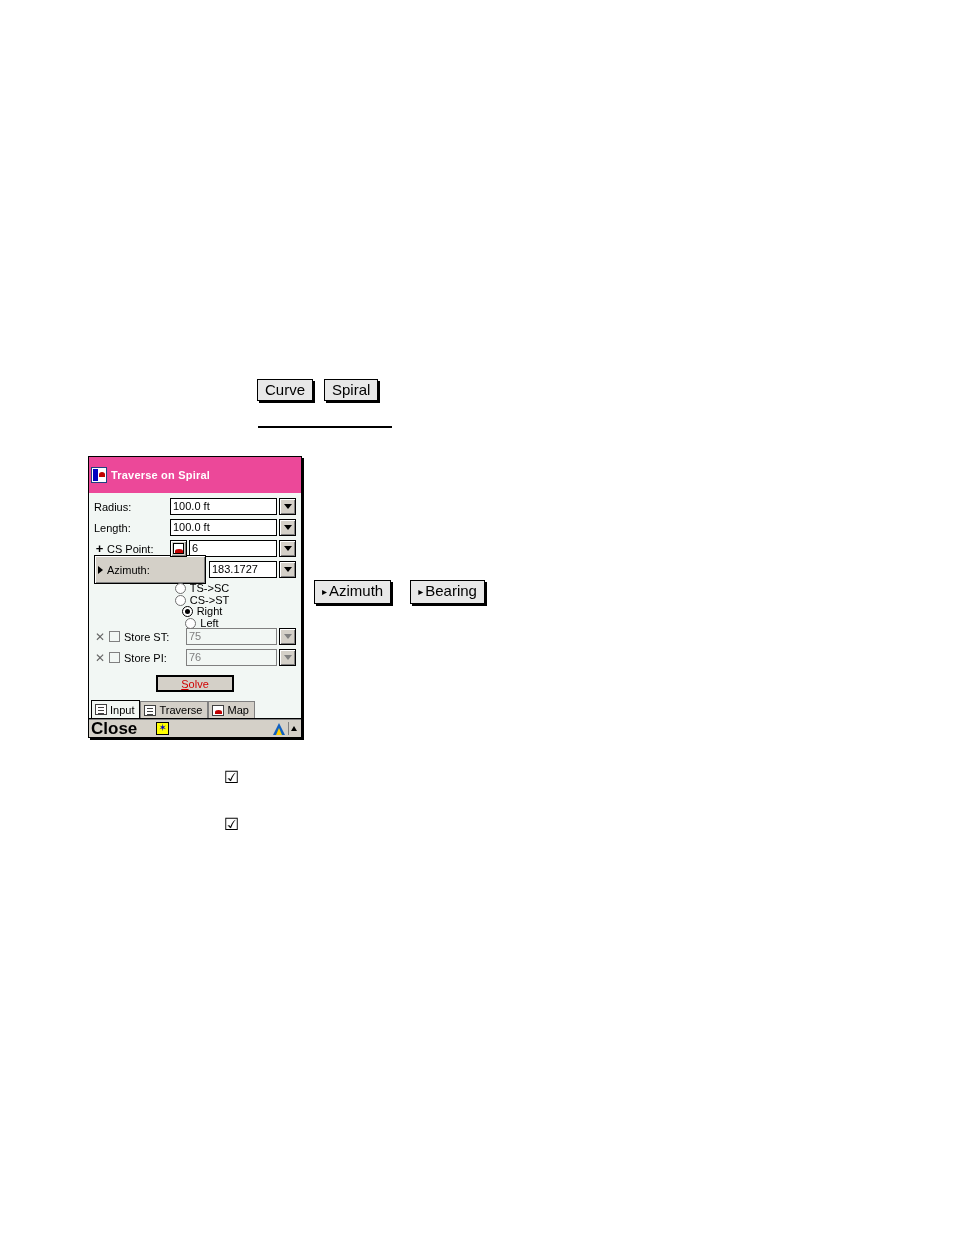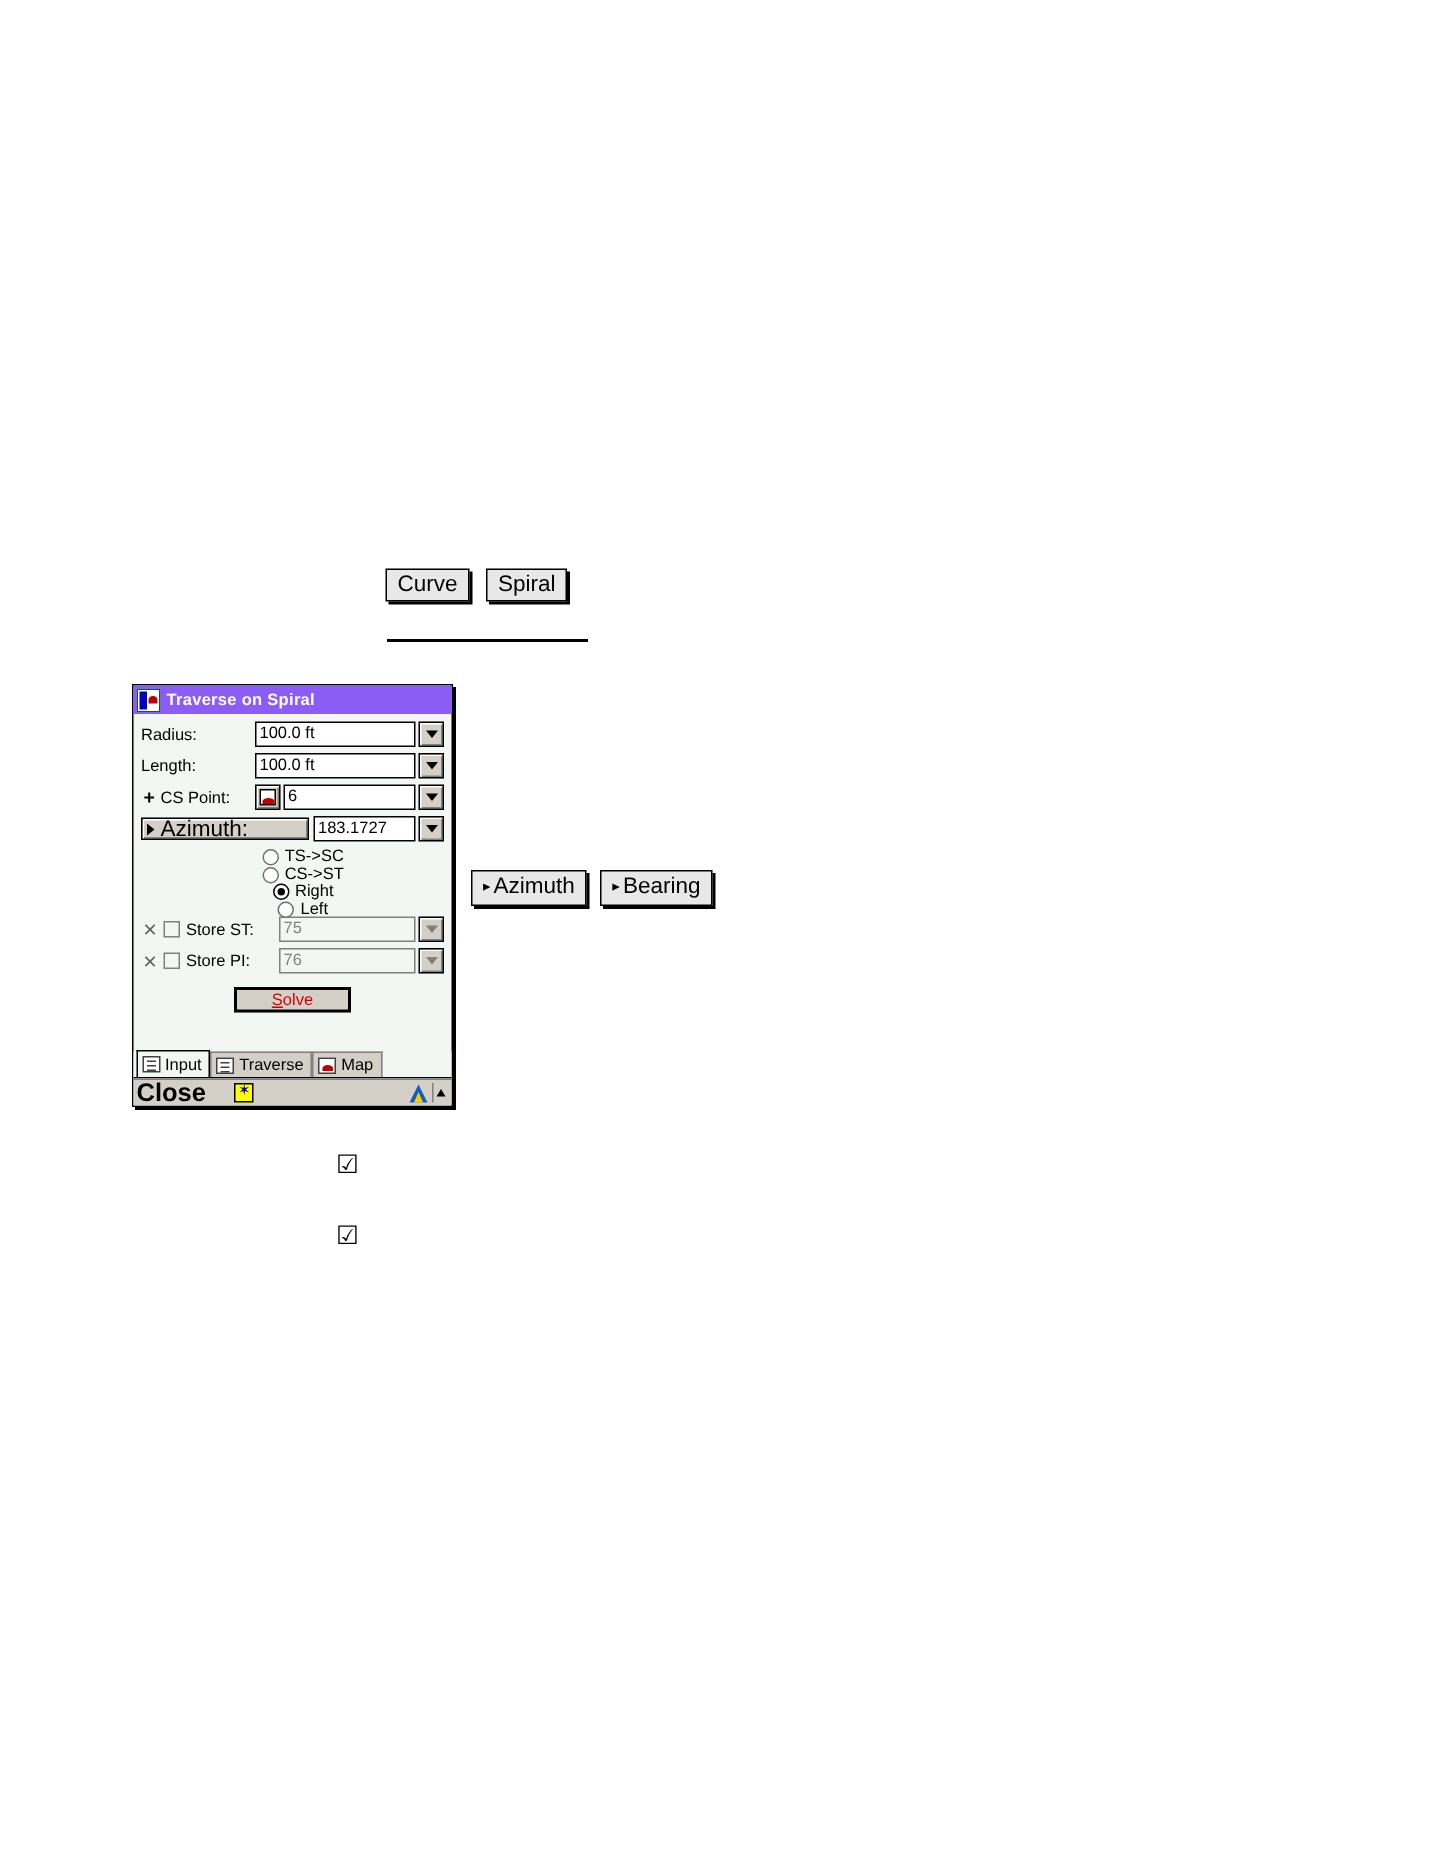--- a/index.html
+++ b/index.html
@@ -51,21 +51,21 @@
     height: 0;
     border-top: 2px solid #000000;
   }
 
   
   .midbtns {
     position: absolute;
     left: 314px;
     top: 580px;
     display: flex;
-    gap: 9px;
+    gap: 19px;
     align-items: flex-start;
   }
 
   
   .cbglyph {
     position: absolute;
     font-size: 17px;
     line-height: 17px;
     color: #000000;
     font-family: "DejaVu Sans", sans-serif;
@@ -91,22 +91,22 @@
   .pda-shadow {
     position: absolute;
     left: 90px;
     top: 458px;
     width: 214px;
     height: 282px;
     background: #000000;
   }
 
   .titlebar {
-    height: 19px;
-    background: #8b5cf6;
+    height: 36px;
+    background: #ec4899;
     display: flex;
     align-items: center;
     flex: 0 0 auto;
   }
   .title-icon {
     width: 16px;
     height: 16px;
     margin: 1px 4px 1px 2px;
     background: #ffffff;
     border: 1px solid #204080;
@@ -231,26 +231,26 @@
     content: "";
     position: absolute;
     left: 4px; top: 8px;
     width: 8px; height: 4px;
     background: #c00000;
     border-radius: 50% 50% 0 0;
   }
 
   .azbtn {
     width: 112px;
-    height: 15px;
+    height: 29px;
     background: #d4d0c8;
     border: 1px solid #000000;
     box-shadow: inset 1px 1px 0 #ffffff, inset -1px -1px 0 #808080;
     box-sizing: border-box;
-    font-size: 15px;
+    font-size: 11px;
     display: flex;
     align-items: center;
     padding-left: 3px;
     margin-right: 3px;
     flex: 0 0 auto;
   }
   .azbtn .tri {
     width: 0; height: 0;
     border-top: 4px solid transparent;
     border-bottom: 4px solid transparent;

